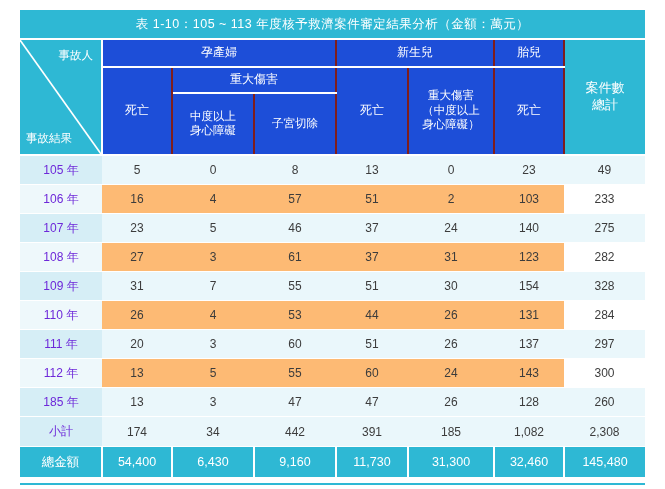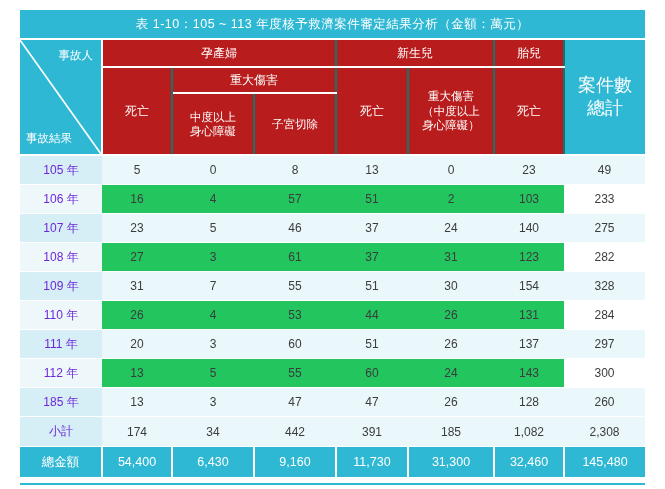--- a/index.html
+++ b/index.html
@@ -33,30 +33,31 @@
     background:#2eb8d4;
     color:#ffffff;
     font-size:12.5px;
     letter-spacing:.5px;
     height:28px;
     border-bottom:2px solid #ffffff;
   }
 
   
   .hdr{
-    background:#b91c1c;
+    background:#1d4ed8;
     color:#ffffff;
     font-size:12px;
-    border-right:2px solid #0f766e;
+    border-right:2px solid #7f1d1d;
     border-bottom:2px solid #ffffff;
     line-height:1.25;
+    font-family:Liberation Mono, monospace;
   }
   .hdr-sub{font-size:11.5px;}
   .hdr-total{
-    background:#2eb8d4;color:#ffffff;font-size:18px;line-height:1.3;
+    background:#2eb8d4;color:#ffffff;font-size:13px;line-height:1.3;
     border-bottom:2px solid #ffffff;
   }
 
   
   .corner{
     position:relative;
     background:#2eb8d4;
     color:#ffffff;
     border-right:2px solid #ffffff;
     border-bottom:2px solid #ffffff;
@@ -65,21 +66,21 @@
   .corner svg{position:absolute;left:0;top:0;width:100%;height:100%;}
   .corner .lbl-top{
     position:absolute;right:8px;top:8px;font-size:11.5px;text-align:center;
   }
   .corner .lbl-bot{
     position:absolute;left:6px;bottom:8px;font-size:11.5px;
   }
 
   
   .row-a td{background:#eaf7fb;}
-  .row-b td{background:#22c55e;}
+  .row-b td{background:#fdba74;}
   td.cell{
     font-size:12px;
     height:28px;
     color:#3c3c3c;
     border-bottom:1px solid #ffffff;
   }
   td.rowhdr{
     font-size:12px;
     color:#6d28d9;
   }

